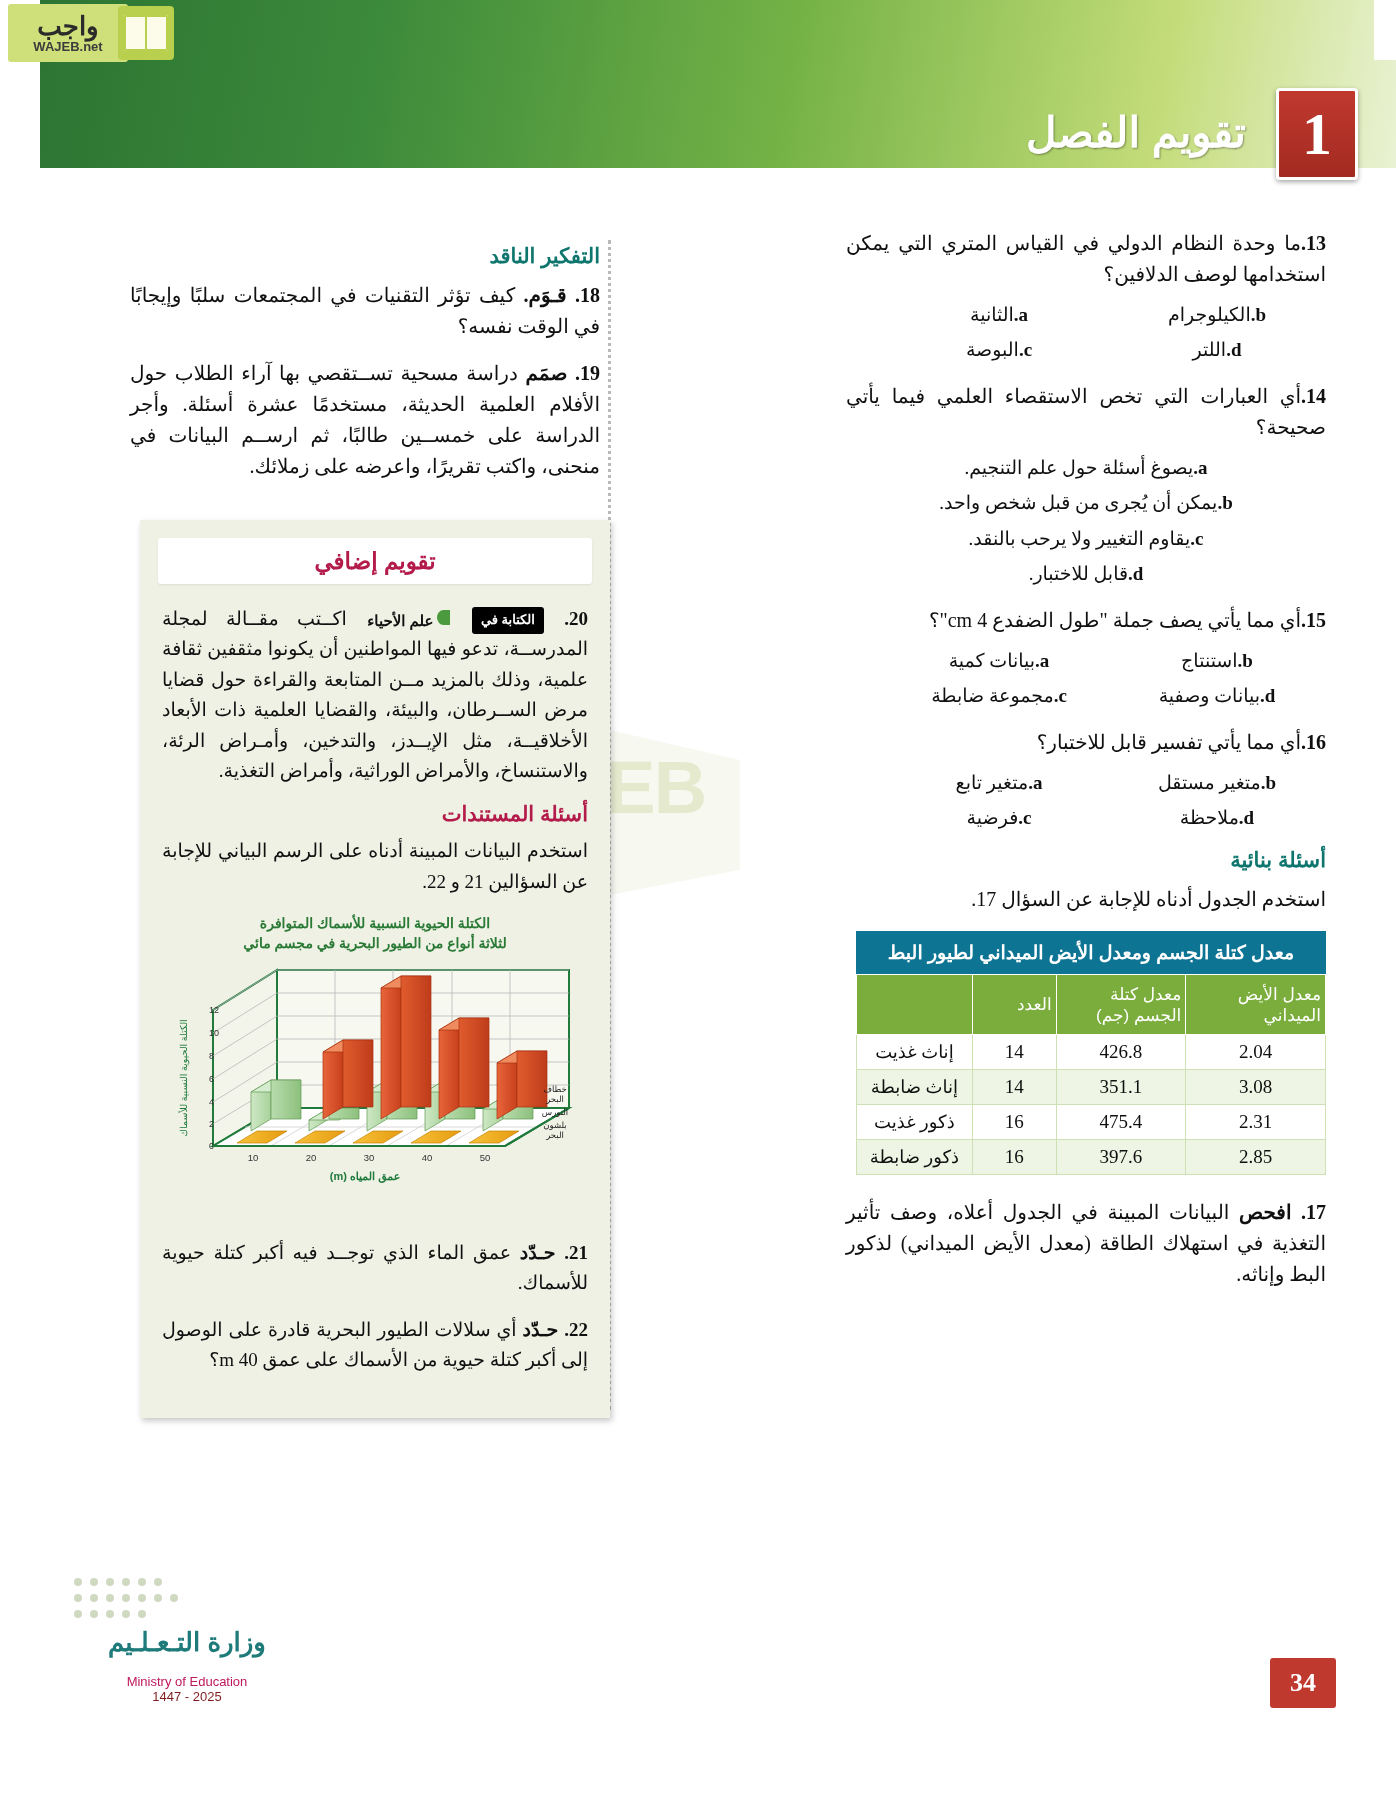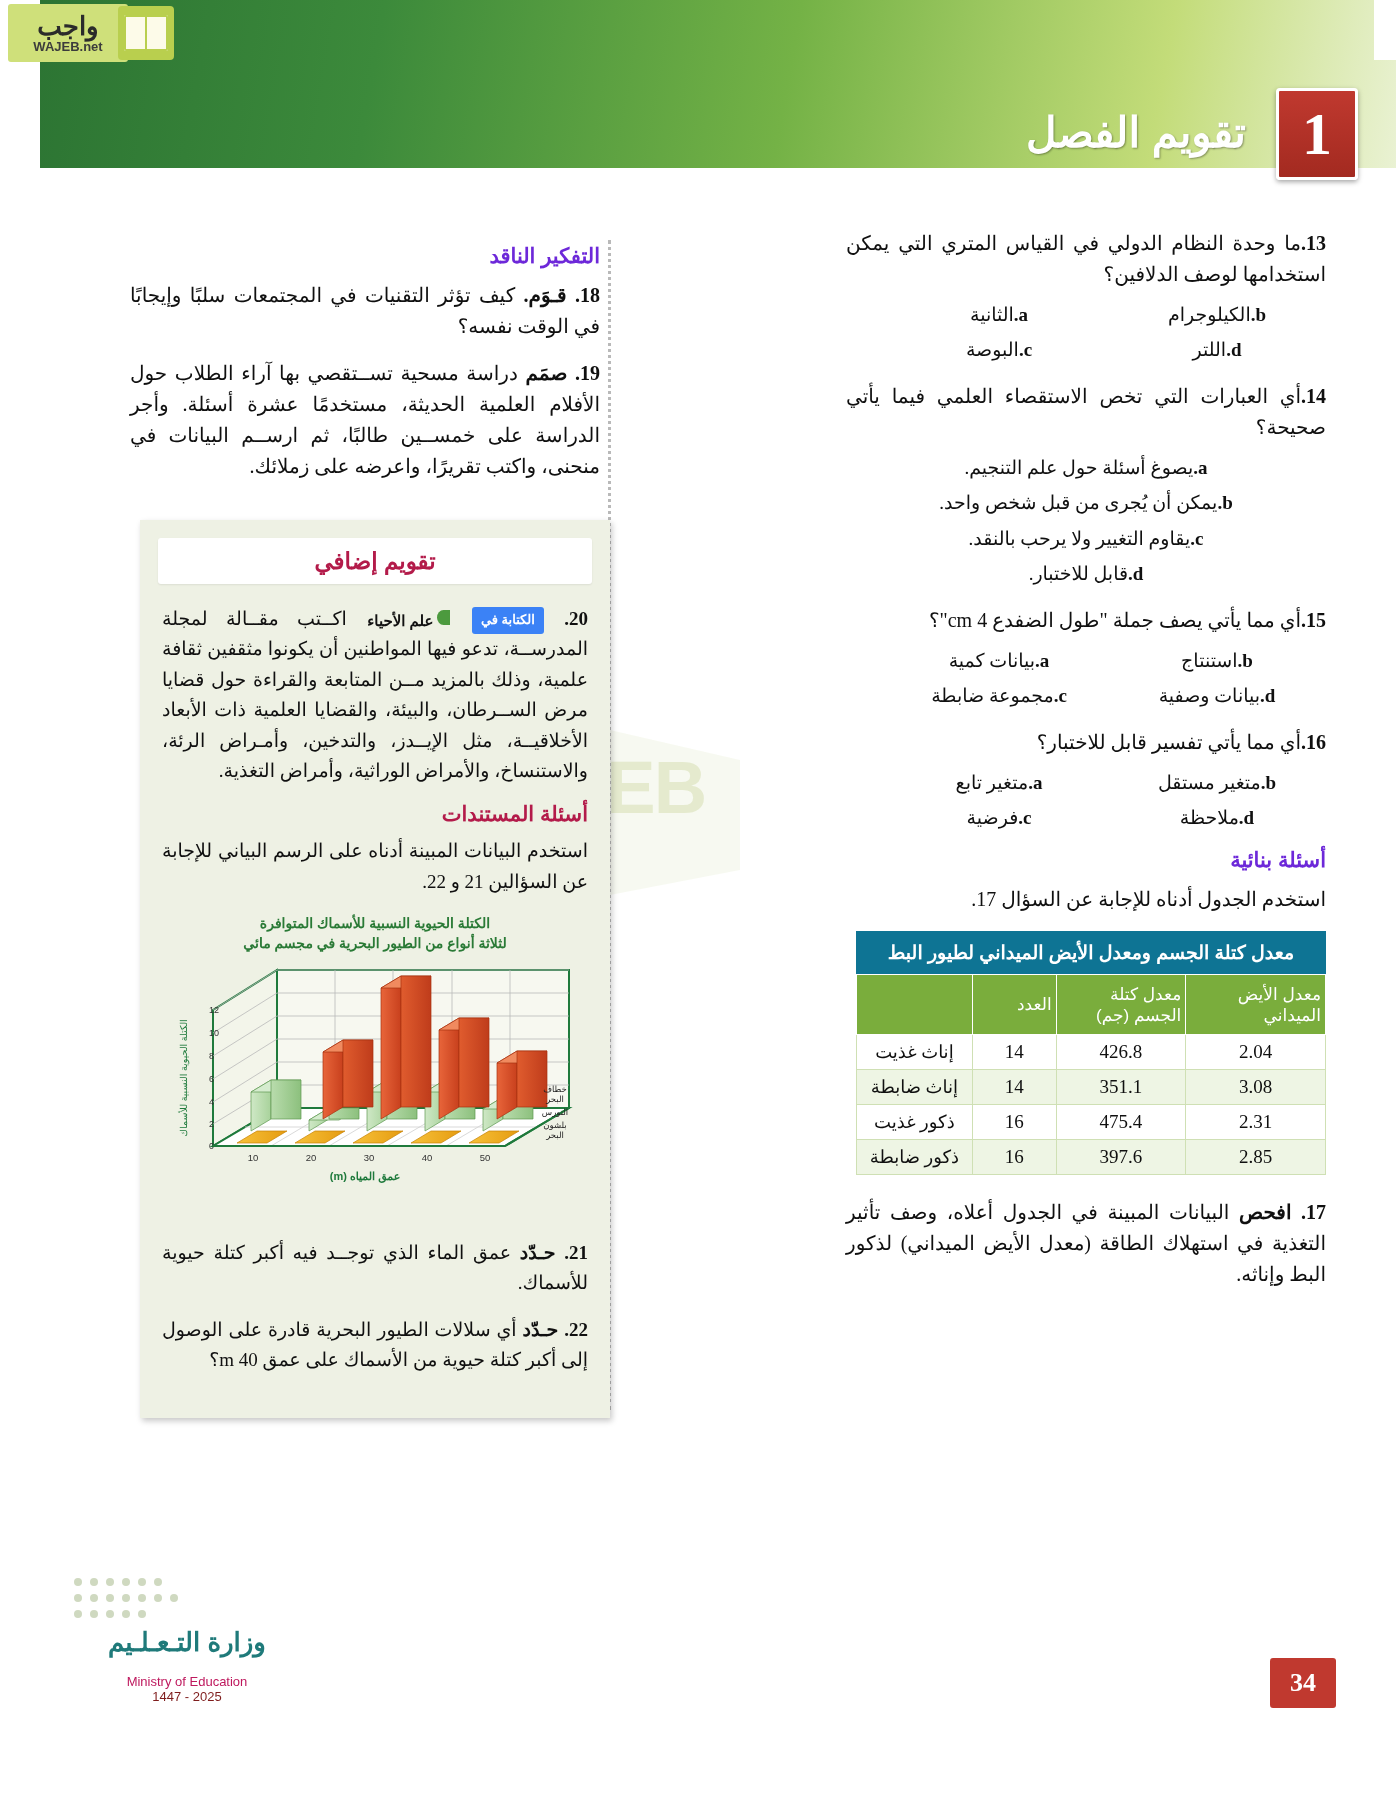--- a/index.html
+++ b/index.html
@@ -96,21 +96,21 @@
   .opts { margin:4px 0 8px 0; }
   .opt-row { display:flex; justify-content:flex-start; margin-bottom:6px; }
   .opt { font-size:19px; color:#101010; }
   .opt .lbl { font-weight:bold; font-family:"Liberation Serif",serif; }
   .opt-a { width:218px; text-align:center; }
   .opt-b { width:218px; text-align:center; }
   .opt-full { width:100%; text-align:center; }
   .opt-list .opt-full { text-align:center; }
 
   .section-head {
-    color:#6d28d9; font-weight:bold; font-size:21px;
+    color:#0f766e; font-weight:bold; font-size:21px;
     font-family:"Liberation Sans",sans-serif;
     margin:16px 0 12px 0;
   }
 
   
   .tbl-wrap { margin-top:16px; }
   table.data {
     width:470px; border-collapse:collapse;
     font-size:18px;
   }
@@ -147,21 +147,21 @@
     box-shadow:0 1px 2px rgba(0,0,0,.08);
   }
   .panel-title {
     color:#b31b4a; font-weight:bold; font-size:23px;
     font-family:"Liberation Sans",sans-serif;
   }
   .panel-body { padding:20px 22px 10px 22px; direction:rtl; text-align:justify; }
   .panel-body .q { font-size:19px; line-height:1.6; }
 
   .chip-writing {
-    display:inline-block; background:#3b82f6; color:#fff;
+    display:inline-block; background:#000000; color:#fff;
     font-family:"Liberation Sans",sans-serif; font-weight:bold;
     font-size:13px; padding:3px 9px; border-radius:3px;
     vertical-align:middle; margin:0 2px;
   }
   .chip-bio {
     display:inline-block; color:#111; font-weight:bold; font-size:15px;
     font-family:"Liberation Sans",sans-serif; vertical-align:middle; margin:0 2px;
     position:relative; padding-right:16px;
   }
   .chip-bio:before{

